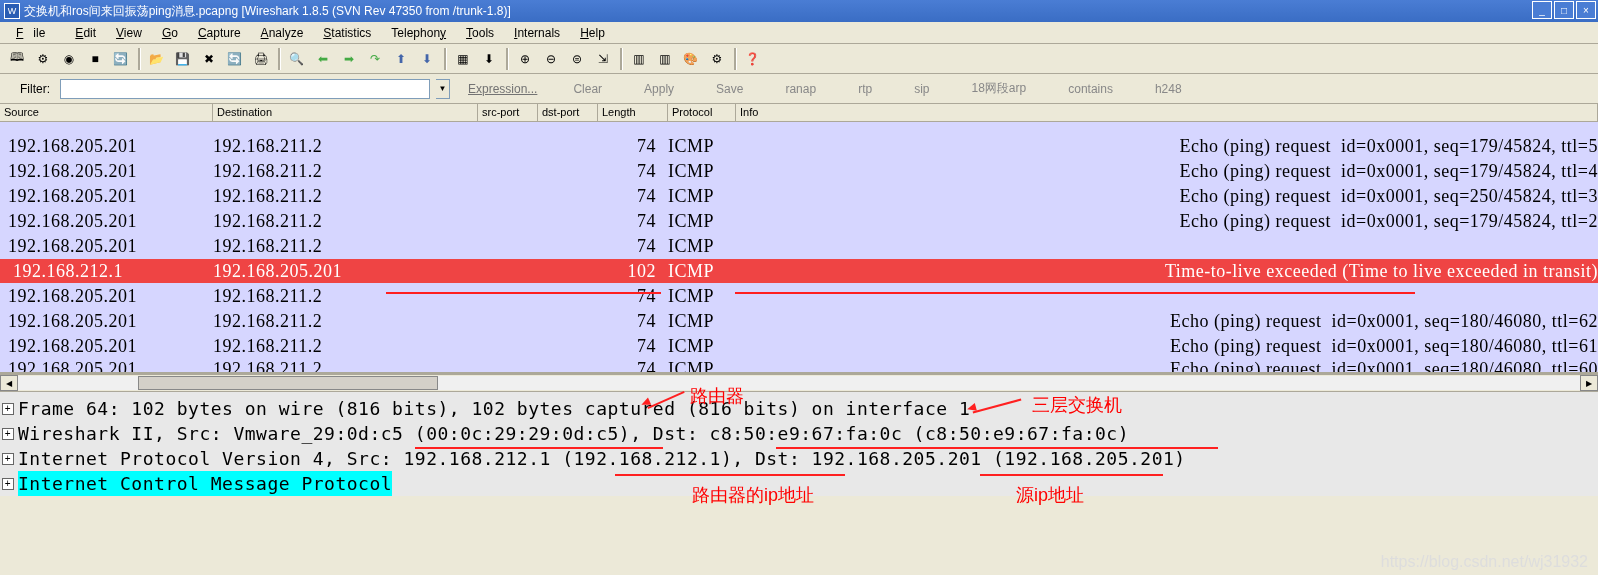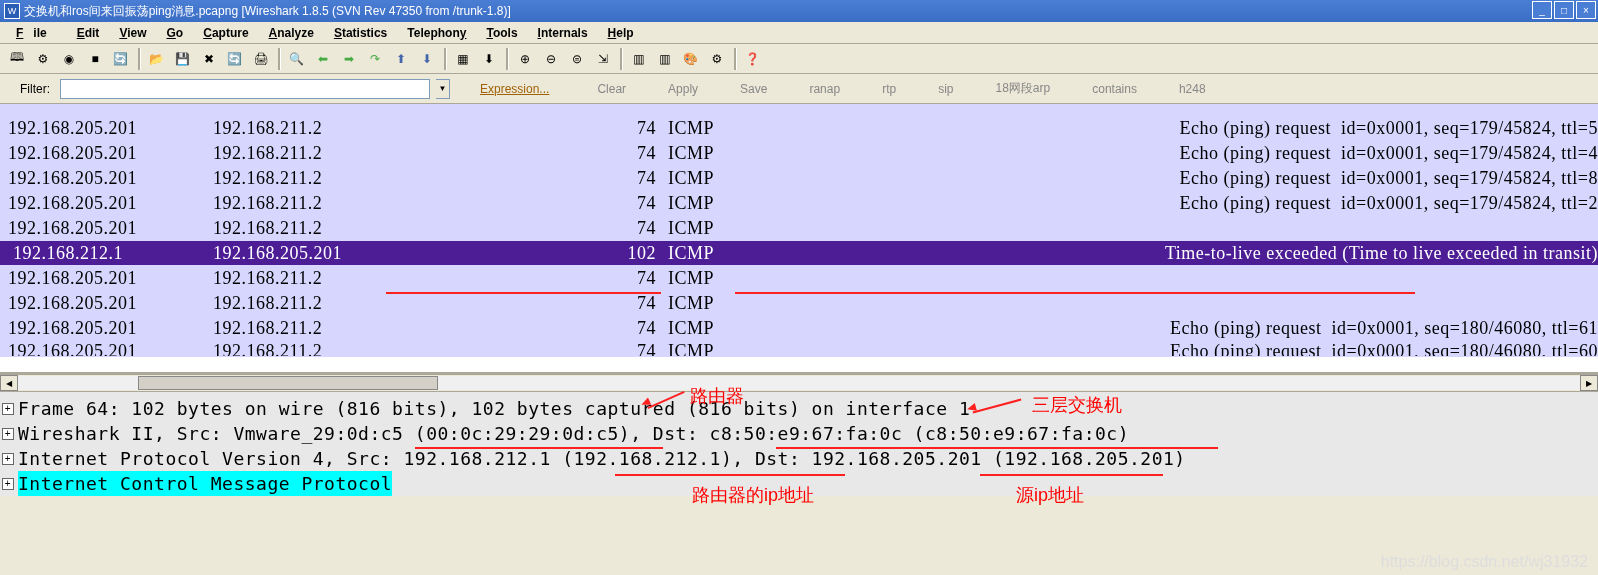--- a/index.html
+++ b/index.html
@@ -1,39 +1,39 @@
 <!DOCTYPE html>
 <html><head>
 <meta charset="utf-8">
 <style>
 * { margin:0; padding:0; box-sizing:border-box; }
 body { font-family:"Microsoft YaHei",Tahoma,sans-serif; font-size:12px; background:#ece9d8; width:1598px; height:575px; overflow:hidden; position:relative; }
 .titlebar { background:linear-gradient(#4a7dd4,#3a6dc4); height:22px; display:flex; align-items:center; color:#fff; font-size:12px; padding-left:4px; position:relative; }
 .titlebar .ico { width:16px; height:16px; background:#2a5db4; border:1px solid #fff; margin-right:4px; display:flex; align-items:center; justify-content:center; font-size:9px; }
 .titlebar .tb-buttons { position:absolute; right:2px; top:1px; display:flex; gap:2px; }
 .titlebar .tb-buttons div { width:20px; height:18px; background:#4a7dd4; border:1px solid #fff; display:flex; align-items:center; justify-content:center; font-size:10px; cursor:default; }
-.menubar { background:#ece9d8; height:22px; display:flex; align-items:center; padding-left:6px; border-bottom:1px solid #aca899;font-weight:bold; }
+.menubar { background:#ece9d8; height:22px; display:flex; align-items:center; padding-left:6px; border-bottom:1px solid #aca899; }
 .menubar span { padding:2px 10px; cursor:default; }
 .menubar span u { text-decoration:underline; }
 .toolbar { background:#ece9d8; height:30px; display:flex; align-items:center; padding-left:4px; border-bottom:1px solid #aca899; gap:0; }
 .toolbar .tbtn { width:24px; height:24px; border:1px solid transparent; display:flex; align-items:center; justify-content:center; margin:0 1px; }
 .toolbar .sep { width:2px; height:22px; background:#aca899; margin:0 4px; box-shadow:1px 0 #fff; }
 .filterbar { background:#ece9d8; height:30px; display:flex; align-items:center; padding-left:20px; border-bottom:1px solid #aca899; gap:6px; }
 .filterbar .lbl { margin-right:4px; }
 .filterbar input { width:370px; height:20px; border:1px solid #7f9db9; padding:0 2px; font-size:12px; }
 .filterbar .dd { width:14px; height:20px; border:1px solid #7f9db9; border-left:none; background:#ece9d8; display:flex; align-items:center; justify-content:center; font-size:8px; }
-.filterbar .flink { color:#a16207; text-decoration:underline; margin:0 24px; cursor:default; }
+.filterbar .flink { color:#737373; text-decoration:underline; margin:0 12px; cursor:default; }
 .filterbar .fbtn { color:#888; margin:0 18px; cursor:default;text-align:center; }
 .packet-pane { background:#fff; height:270px; overflow:hidden; border-bottom:2px solid #aca899; }
 .pkt-header { background:#ece9d8; height:18px; display:flex; border-bottom:1px solid #aca899; font-size:11px; }
 .pkt-header div { border-right:1px solid #aca899; padding:2px 4px; }
 .pkt-row { height:25px; display:flex; align-items:center; font-family:Liberation Serif, serif; font-size:18px; background:#d6d6ff; border-bottom:1px solid #d6d6ff; padding-left:8px; letter-spacing:0.5px; }
 .pkt-row.partial-top { height:12px; align-items:flex-end; overflow:hidden; }
 .pkt-row.partial-bot { height:16px; align-items:flex-start; overflow:hidden; }
-.pkt-row.selected { background:#4c1d95; color:#fff; }
+.pkt-row.selected { background:#ef4444; color:#fff; }
 .pkt-row .c-src { width:205px; }
 .pkt-row .c-dst { width:265px; }
 .pkt-row .c-srcp { width:60px; }
 .pkt-row .c-dstp { width:60px; }
 .pkt-row .c-len { width:70px; text-align:right; padding-right:12px; }
 .pkt-row .c-proto { width:55px; }
 .pkt-row .c-info { flex:1; white-space:pre;text-align:right; }
 .hscroll { height:18px; background:#ece9d8; display:flex; align-items:center; border-top:1px solid #aca899; border-bottom:1px solid #aca899; }
 .hscroll .h-btn { width:18px; height:16px; border:1px solid #888; background:#ece9d8; display:flex; align-items:center; justify-content:center; font-size:8px; }
 .hscroll .h-track { flex:1; height:14px; background:#f0f0f0; display:flex; }
@@ -120,20 +120,29 @@
   <span class="fbtn">Save</span>
   <span class="fbtn">ranap</span>
   <span class="fbtn">rtp</span>
   <span class="fbtn">sip</span>
   <span class="fbtn">18网段arp</span>
   <span class="fbtn">contains</span>
   <span class="fbtn">h248</span>
 </div>
 
 <div class="packet-pane">
+  <div class="pkt-header">
+    <div style="width:213px">Source</div>
+    <div style="width:265px">Destination</div>
+    <div style="width:60px">src-port</div>
+    <div style="width:60px">dst-port</div>
+    <div style="width:70px">Length</div>
+    <div style="width:68px">Protocol</div>
+    <div style="flex:1">Info</div>
+  </div>
   <div id="pkt-list">
       <div class="pkt-row partial-top">
         <div class="c-src"></div>
         <div class="c-dst"></div>
         <div class="c-srcp"></div>
         <div class="c-dstp"></div>
         <div class="c-len"></div>
         <div class="c-proto"></div>
         <div class="c-info"></div>
       </div>
@@ -155,21 +164,21 @@
         <div class="c-proto">ICMP</div>
         <div class="c-info">Echo (ping) request  id=0x0001, seq=179/45824, ttl=4</div>
       </div>
       <div class="pkt-row">
         <div class="c-src">192.168.205.201</div>
         <div class="c-dst">192.168.211.2</div>
         <div class="c-srcp"></div>
         <div class="c-dstp"></div>
         <div class="c-len">74</div>
         <div class="c-proto">ICMP</div>
-        <div class="c-info">Echo (ping) request  id=0x0001, seq=179/45824, ttl=8</div>
+        <div class="c-info">Echo (ping) request  id=0x0001, seq=250/45824, ttl=3</div>
       </div>
       <div class="pkt-row">
         <div class="c-src">192.168.205.201</div>
         <div class="c-dst">192.168.211.2</div>
         <div class="c-srcp"></div>
         <div class="c-dstp"></div>
         <div class="c-len">74</div>
         <div class="c-proto">ICMP</div>
         <div class="c-info">Echo (ping) request  id=0x0001, seq=179/45824, ttl=2</div>
       </div>
@@ -198,20 +207,21 @@
         <div class="c-len">74</div>
         <div class="c-proto">ICMP</div>
       </div>
       <div class="pkt-row">
         <div class="c-src">192.168.205.201</div>
         <div class="c-dst">192.168.211.2</div>
         <div class="c-srcp"></div>
         <div class="c-dstp"></div>
         <div class="c-len">74</div>
         <div class="c-proto">ICMP</div>
+        <div class="c-info">Echo (ping) request  id=0x0001, seq=180/46080, ttl=62</div>
       </div>
       <div class="pkt-row">
         <div class="c-src">192.168.205.201</div>
         <div class="c-dst">192.168.211.2</div>
         <div class="c-srcp"></div>
         <div class="c-dstp"></div>
         <div class="c-len">74</div>
         <div class="c-proto">ICMP</div>
         <div class="c-info">Echo (ping) request  id=0x0001, seq=180/46080, ttl=61</div>
       </div>

